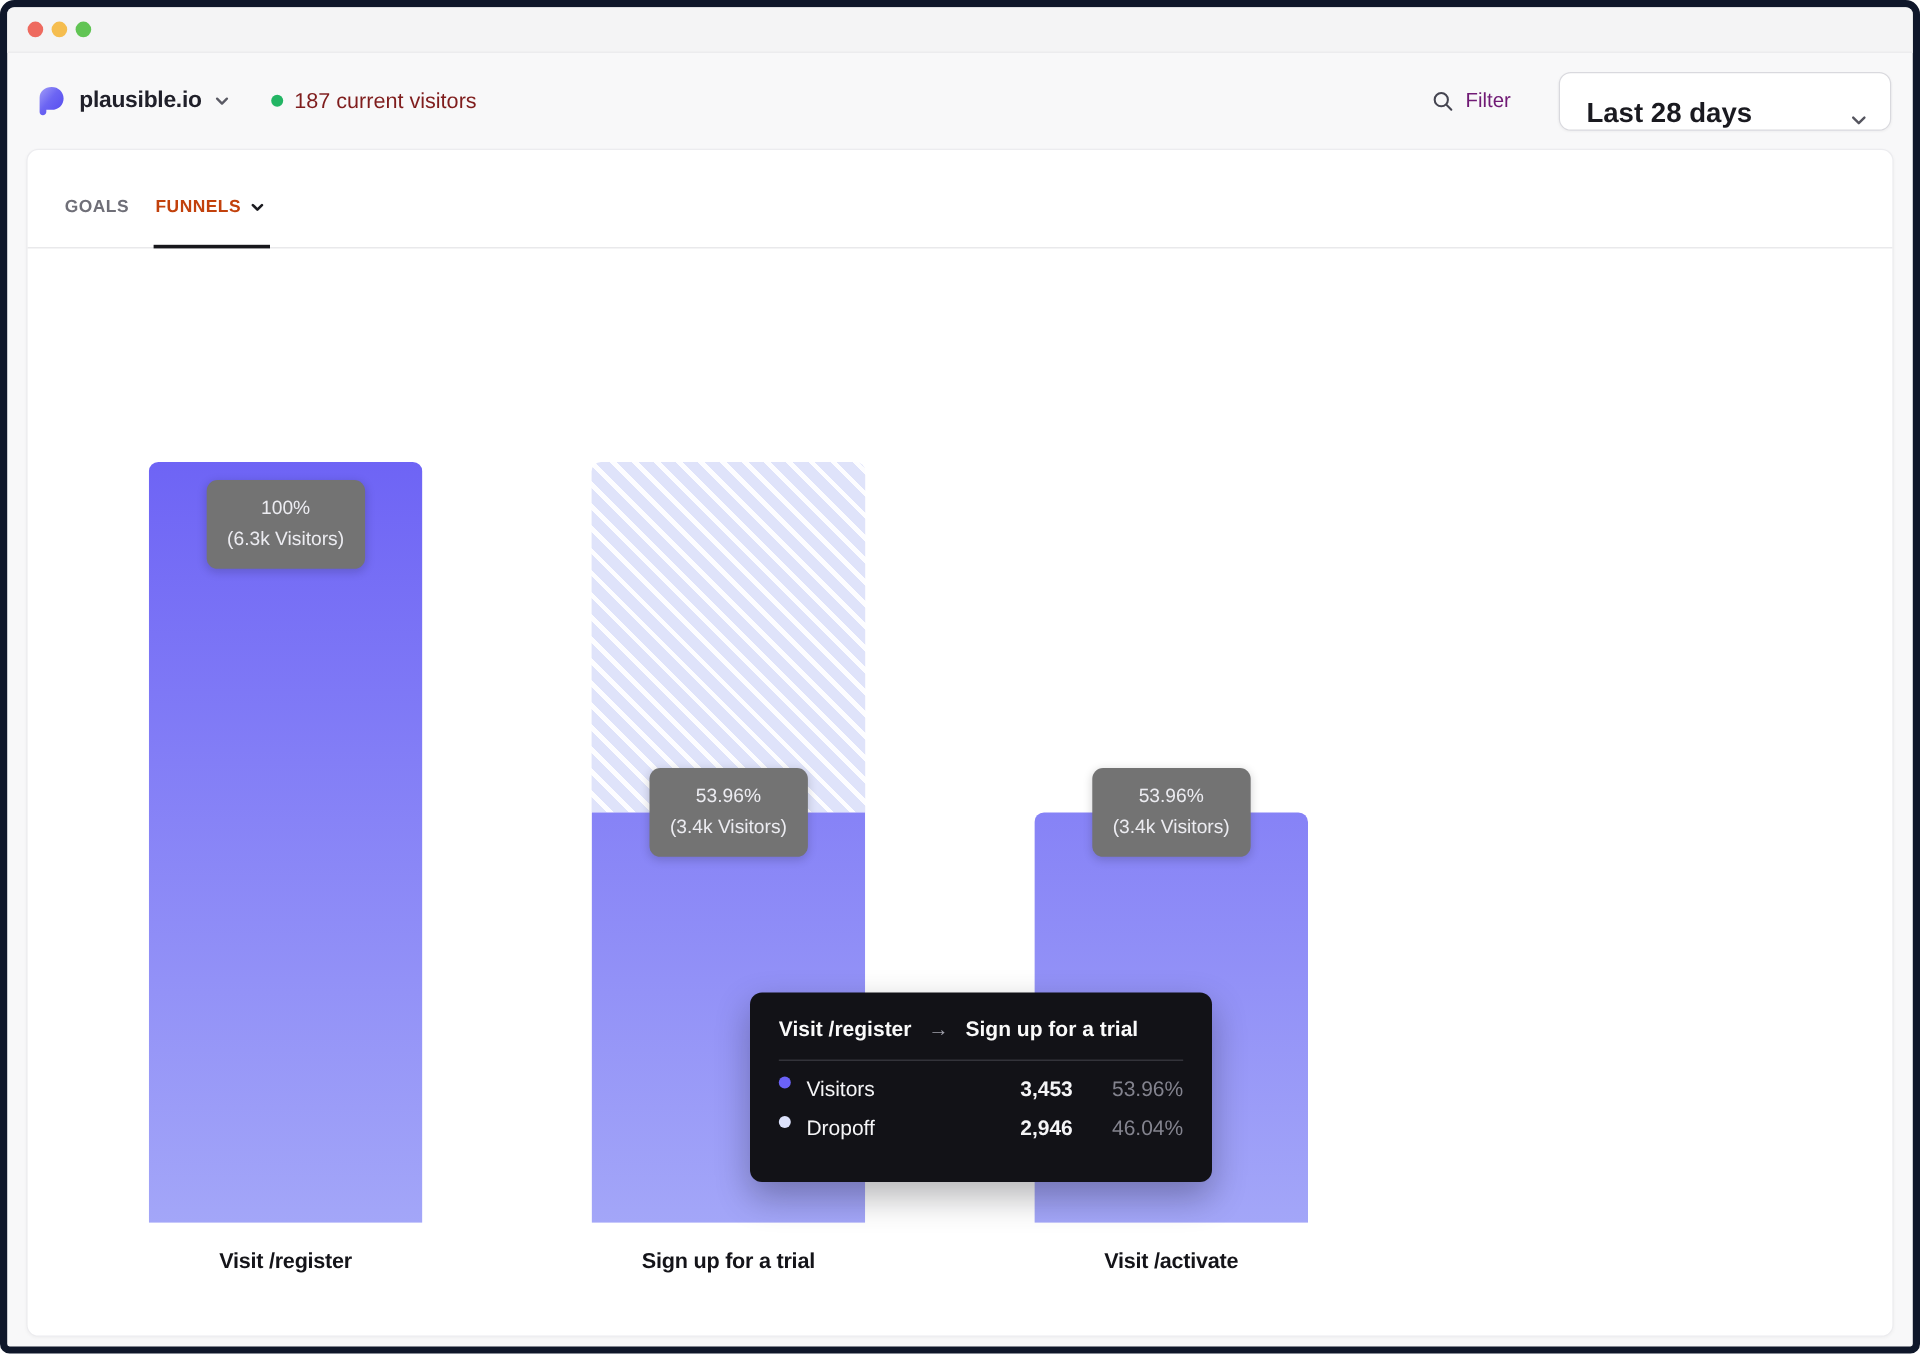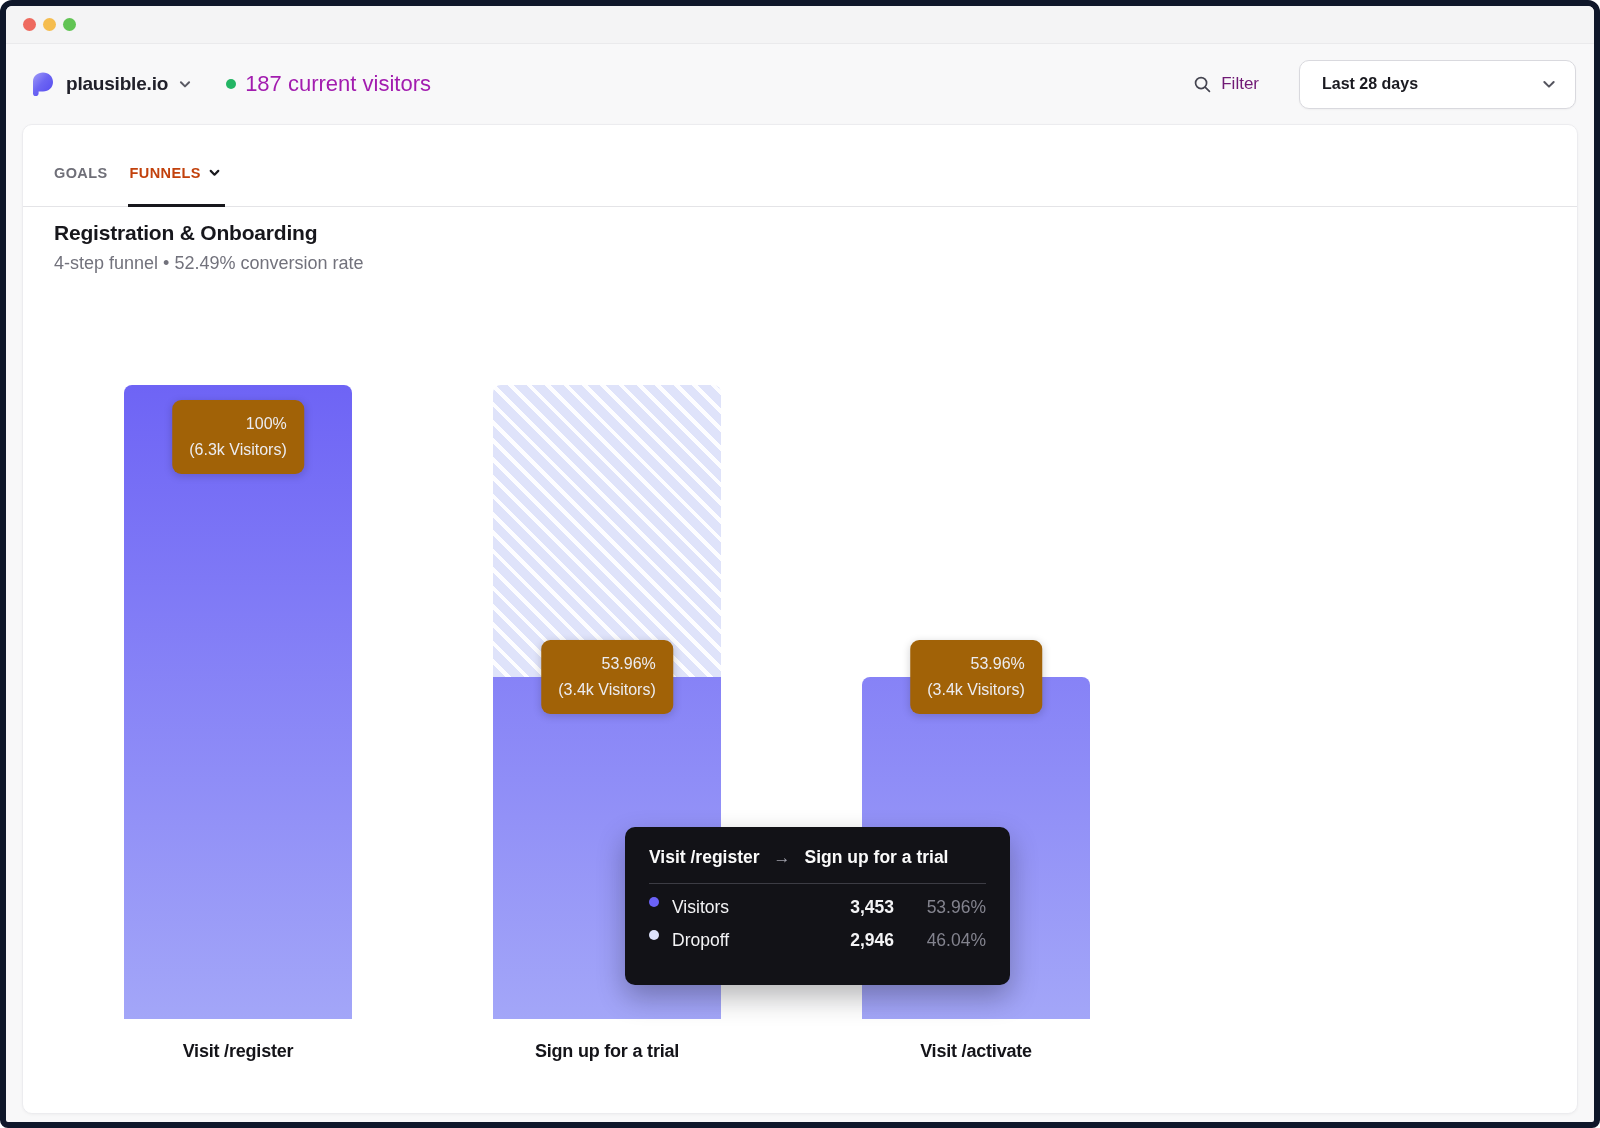--- a/index.html
+++ b/index.html
@@ -14,27 +14,27 @@
   .tl-dot { width:13px; height:13px; border-radius:50%; }
 
   
   .app-header { height:80px; display:flex; align-items:center; justify-content:space-between;
                 padding:0 18px 0 24px; }
   .hdr-left { display:flex; align-items:center; }
   .site-switcher { display:flex; align-items:center; gap:10px; cursor:pointer; }
   .site-name { font-size:19px; font-weight:700; color:#20202a; letter-spacing:-0.2px; }
   .live { display:flex; align-items:center; gap:9px; margin-left:34px; cursor:pointer; }
   .live-dot { width:10px; height:10px; border-radius:50%; }
-  .live-text { font-size:22px; color:#a21caf; }
+  .live-text { font-size:18px; color:#7f1d1d; }
   .hdr-right { display:flex; align-items:center; gap:40px; }
   .filter-btn { display:flex; align-items:center; gap:9px; font-size:17px; font-weight:500;
                 color:#701a75; cursor:pointer; }
   .date-select { width:277px; height:49px; background:#fff; border:1px solid #d9d9de; border-radius:10px;
-                 display:flex; align-items:center; justify-content:space-between; padding:0 18px 0 22px;
-                 font-size:16px; font-weight:600; color:#1a1a20; cursor:pointer;
+                 display:flex; align-items:flex-end; justify-content:space-between; padding:0 18px 0 22px;
+                 font-size:23px; font-weight:600; color:#1a1a20; cursor:pointer;
                  box-shadow:0 1px 2px rgba(20,20,25,.04); }
 
   
   .card { position:relative; margin:0 16px; height:990px; background:#fff;
           border:1px solid #ececef; border-radius:10px; box-shadow:0 1px 3px rgba(15,15,20,.04); }
 
   .tabs-row { position:relative; height:82px; border-bottom:1px solid #e4e4e7;
               display:flex; align-items:center; gap:22px; padding:14px 0 0 31px; }
   .tab { position:relative; height:100%; display:flex; align-items:center; gap:7px;
          font-size:14.5px; font-weight:700; letter-spacing:.4px; color:#6f6f78; cursor:pointer; }
@@ -51,22 +51,22 @@
   
   .chart { position:absolute; left:0; right:0; top:260px; height:720px; }
   .bar-col { position:absolute; top:0; width:228px; height:634px; }
   .bar-solid { position:absolute; bottom:0; left:0; right:0; overflow:hidden; }
   .bar-grad { position:absolute; bottom:0; left:0; right:0; height:634px;
               background:linear-gradient(180deg,#6e64f5 0%,#a3a6f8 100%); }
   .bar-hatch { position:absolute; left:0; right:0;
                background:repeating-linear-gradient(45deg,#dfe3fa 0 9px,#fdfdff 9px 13px); }
   .rt { border-radius:8px 8px 0 0; }
   .bar-badge { position:absolute; left:50%; transform:translateX(-50%); z-index:2;
-               background:#a16207; color:#ececf1; border-radius:9px; padding:11px 17px;
-               font-size:16px; line-height:26px; text-align:right; white-space:nowrap;
+               background:#737373; color:#ececf1; border-radius:9px; padding:11px 17px;
+               font-size:16px; line-height:26px; text-align:center; white-space:nowrap;
                box-shadow:0 2px 8px rgba(10,10,15,.18); }
   .step-label { position:absolute; top:656px; width:100%; text-align:center;
                 font-size:18px; font-weight:700; color:#141419; letter-spacing:-0.2px; }
 
   
   .tooltip { position:absolute; left:602px; top:442px; width:385px; z-index:5;
              background:#121217; border-radius:10px; padding:20px 24px 22px;
              box-shadow:0 12px 28px rgba(10,10,15,.30); }
   .tt-head { display:flex; align-items:center; gap:14px; font-size:17.5px; font-weight:700; color:#fafafa; }
   .tt-arrow { color:#a0a0ab; font-weight:400; font-size:17px; }
@@ -147,24 +147,20 @@
       <div class="tab active">
         <span>FUNNELS</span>
         <span class="chev">
           <svg class="icon-svg" width="13" height="13" viewBox="0 0 12 12" fill="none" stroke="currentColor" stroke-width="2" stroke-linecap="round" stroke-linejoin="round">
               <path d="M2.5 4.5 L6 8 L9.5 4.5"></path>
             </svg>
         </span>
       </div>
     </div>
 
-    <div class="title-block">
-      <div class="funnel-title">Registration &amp; Onboarding</div>
-      <div class="funnel-subtitle">4-step funnel • 52.49% conversion rate</div>
-    </div>
 
     <div class="chart">
 
       <div class="bar-col" style="left:101px">
 
         <div class="bar-solid rt" style="height: 634px;">
             <div class="bar-grad"></div>
           </div>
         <div class="bar-badge" style="top: 15px;">
           <div>100%</div>

